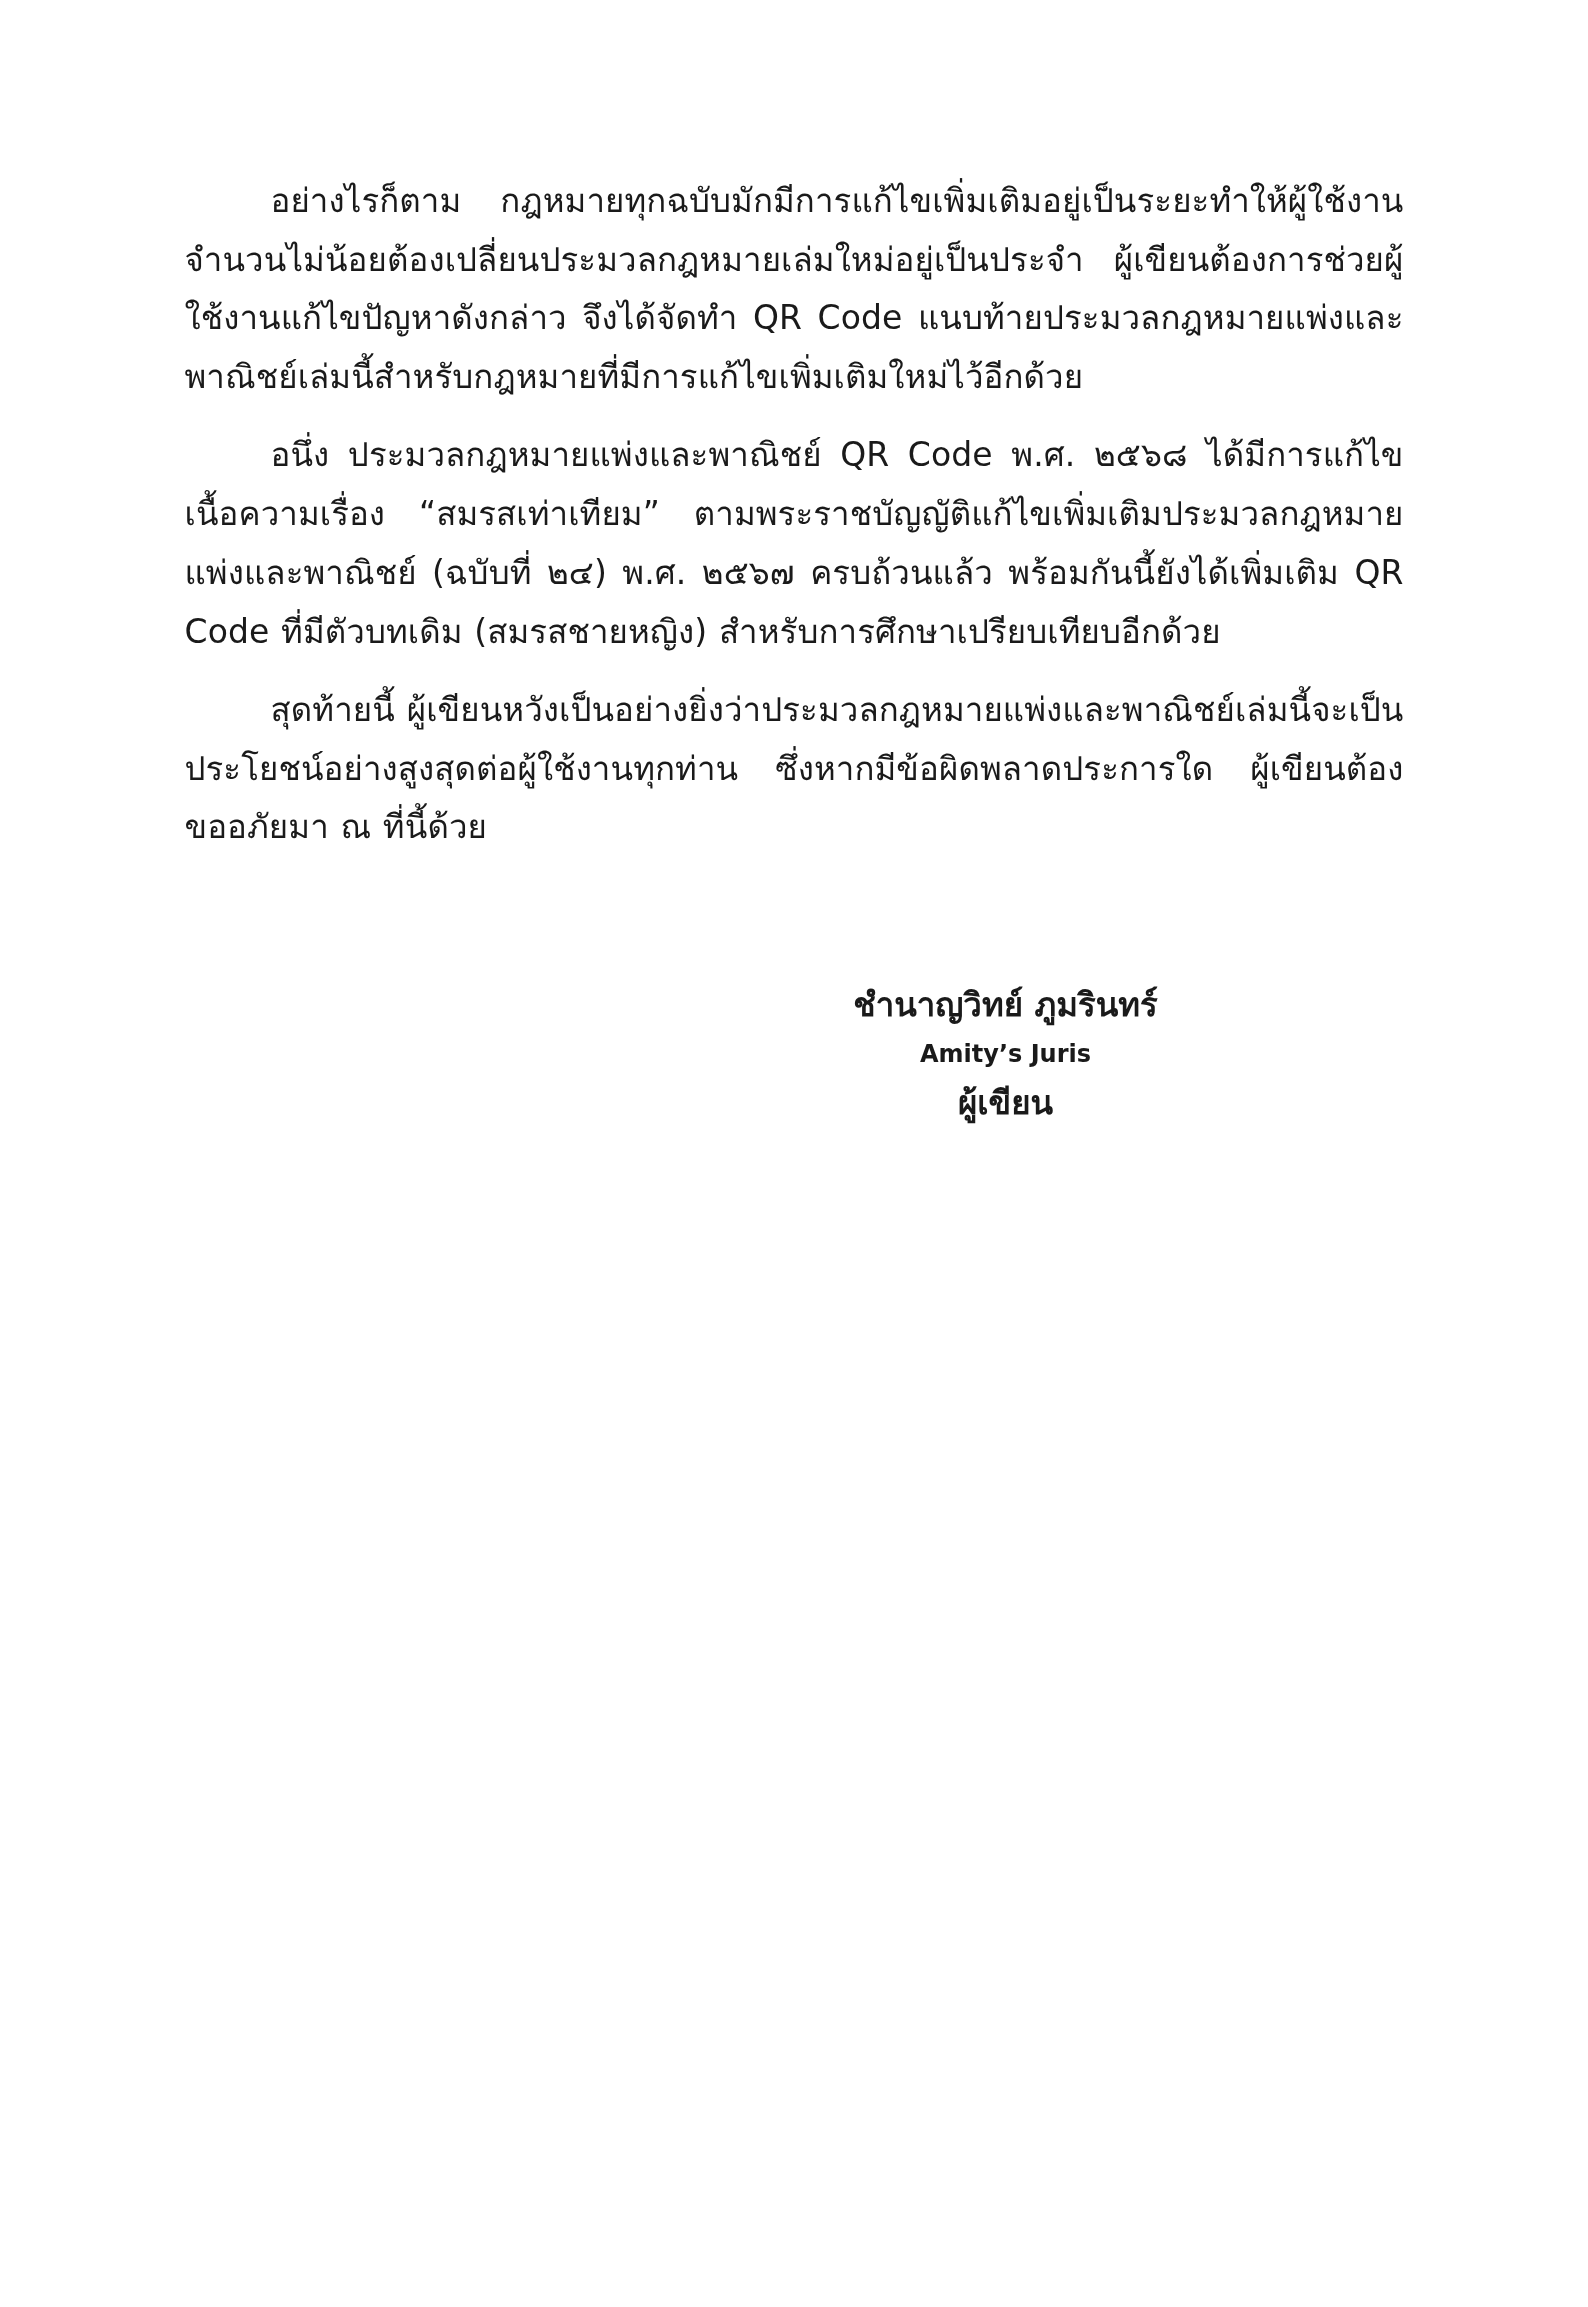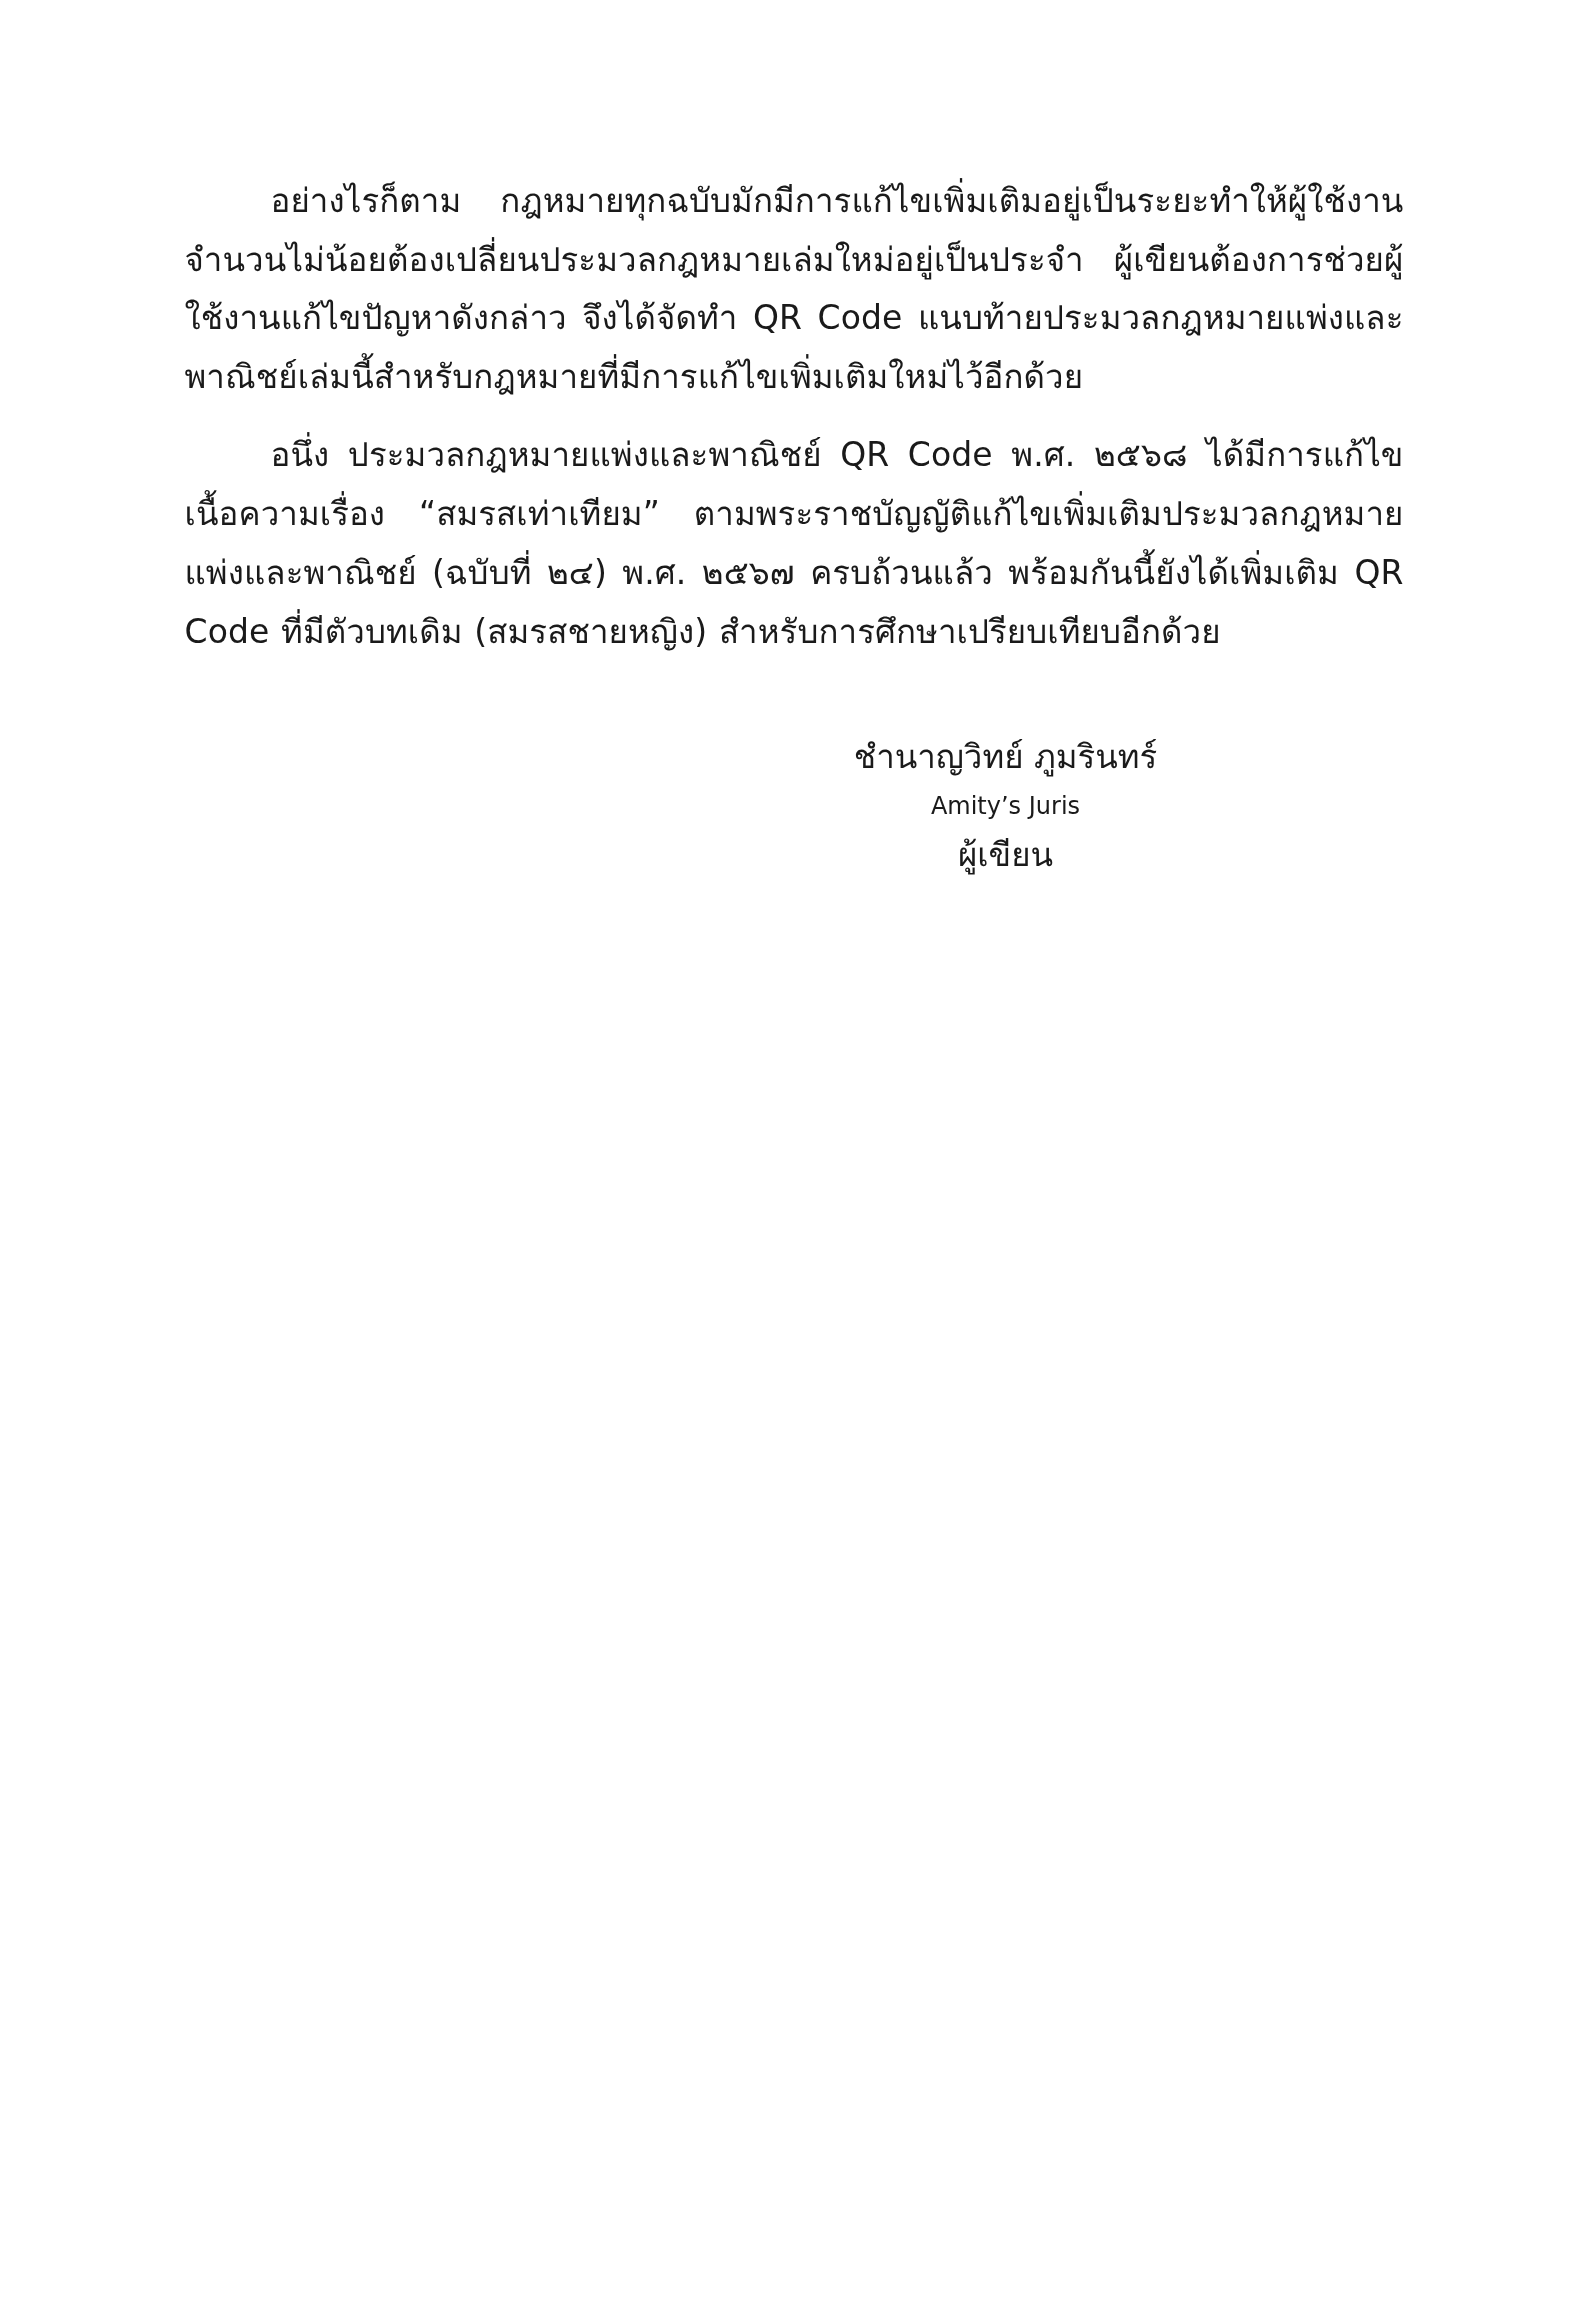--- a/index.html
+++ b/index.html
@@ -39,25 +39,26 @@
     font-weight: 400;
     letter-spacing: 0.1px;
     word-spacing: 1.1px;
   }
 
   .para:last-of-type {
     margin-bottom: 0;
   }
 
   .signature-block {
-    margin-top: 68px;
+    margin-top: 120px;
     width: 1219px;
     margin-left: auto;
     margin-right: auto;
     text-align: center;
+    font-weight: bold;
   }
 
   .sig-inner {
     display: inline-block;
     margin-left: 423px;
     text-align: center;
   }
 
   .sig-line {
     font-size: 33px;
@@ -70,20 +71,21 @@
   }
 </style>
 </head>
 <body>
 
 <div class="page">
 
   <div class="body-copy">
     <p class="para">อย่างไรก็ตาม กฎหมายทุกฉบับมักมีการแก้ไขเพิ่มเติมอยู่เป็นระยะทำให้ผู้ใช้งานจำนวนไม่น้อยต้องเปลี่ยนประมวลกฎหมายเล่มใหม่อยู่เป็นประจำ ผู้เขียนต้องการช่วยผู้ใช้งานแก้ไขปัญหาดังกล่าว จึงได้จัดทำ QR Code แนบท้ายประมวลกฎหมายแพ่งและพาณิชย์เล่มนี้สำหรับกฎหมายที่มีการแก้ไขเพิ่มเติมใหม่ไว้อีกด้วย</p>
     <p class="para">อนึ่ง ประมวลกฎหมายแพ่งและพาณิชย์ QR Code พ.ศ. ๒๕๖๘ ได้มีการแก้ไขเนื้อความเรื่อง “สมรสเท่าเทียม” ตามพระราชบัญญัติแก้ไขเพิ่มเติมประมวลกฎหมายแพ่งและพาณิชย์ (ฉบับที่ ๒๔) พ.ศ. ๒๕๖๗ ครบถ้วนแล้ว พร้อมกันนี้ยังได้เพิ่มเติม QR Code ที่มีตัวบทเดิม (สมรสชายหญิง) สำหรับการศึกษาเปรียบเทียบอีกด้วย</p>
+    <p class="para">สุดท้ายนี้ ผู้เขียนหวังเป็นอย่างยิ่งว่าประมวลกฎหมายแพ่งและพาณิชย์เล่มนี้จะเป็นประโยชน์อย่างสูงสุดต่อผู้ใช้งานทุกท่าน ซึ่งหากมีข้อผิดพลาดประการใด ผู้เขียนต้องขออภัยมา ณ ที่นี้ด้วย</p>
   </div>
 
   <div class="signature-block">
     <div class="sig-inner">
       <div class="sig-line">ชำนาญวิทย์ ภูมรินทร์</div>
       <div class="sig-line latin">Amity’s Juris</div>
       <div class="sig-line">ผู้เขียน</div>
     </div>
   </div>
 

